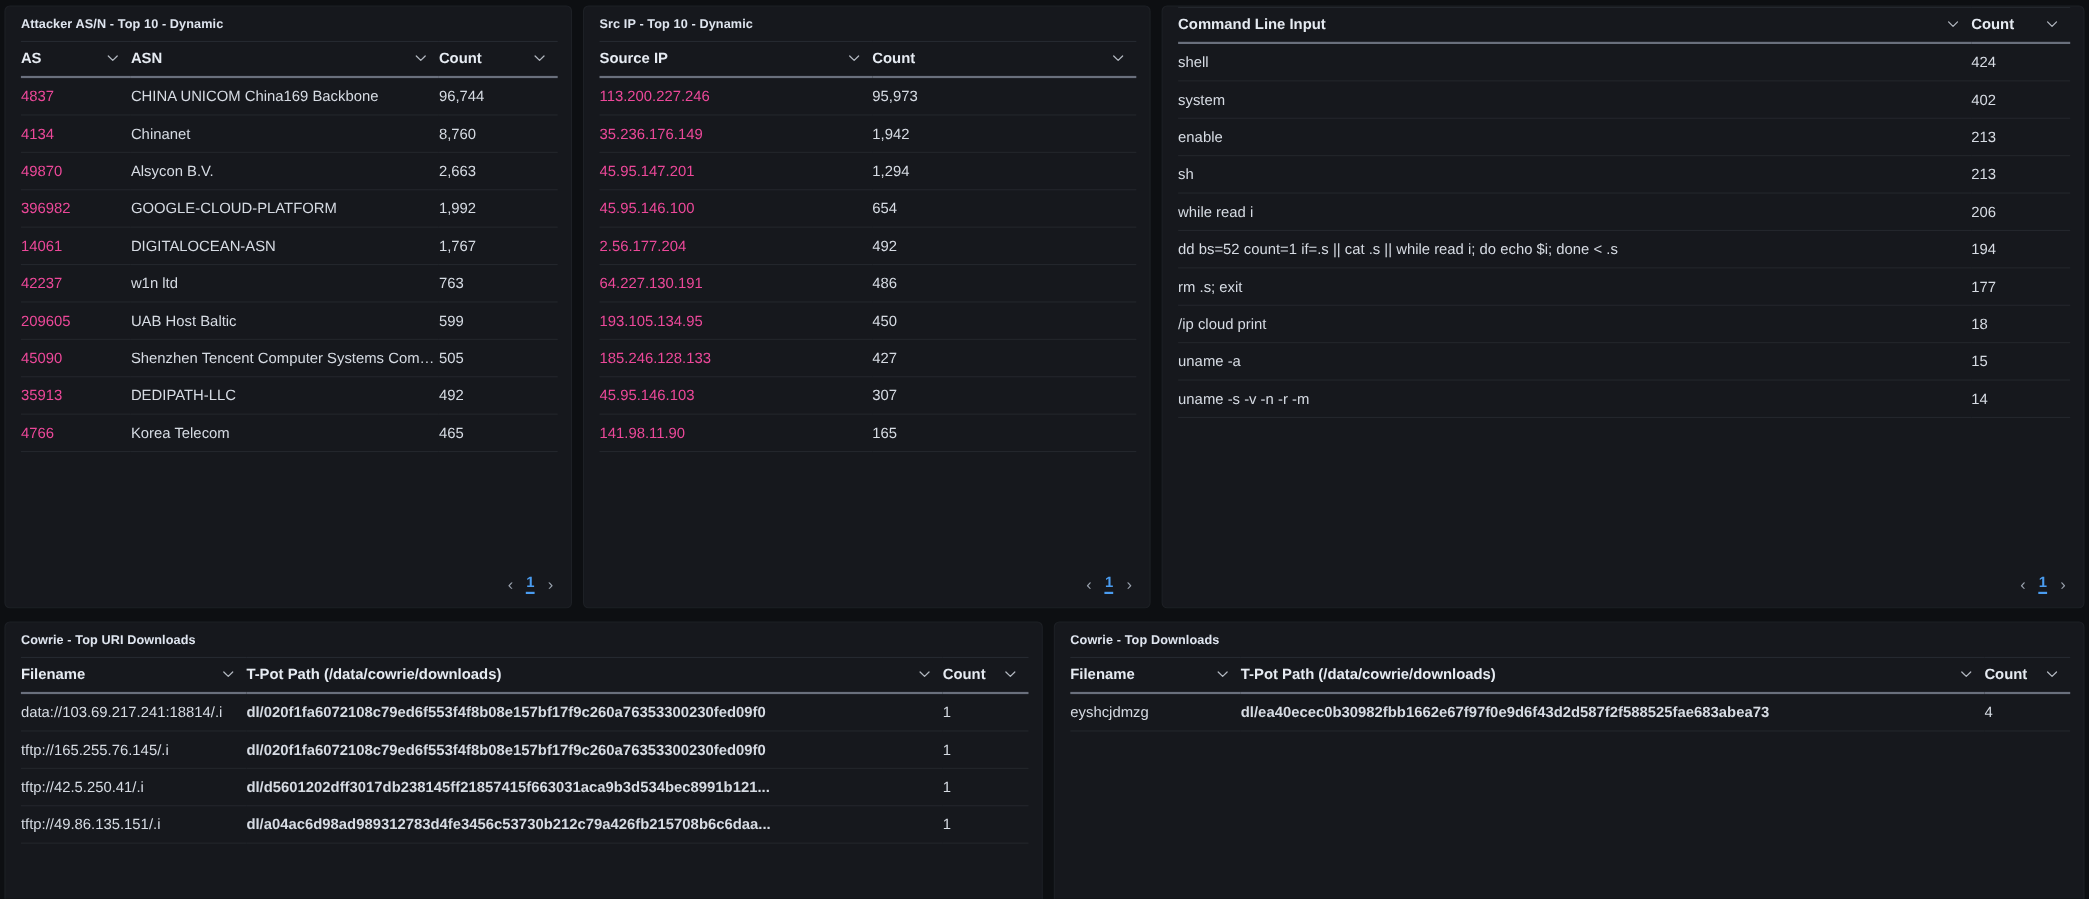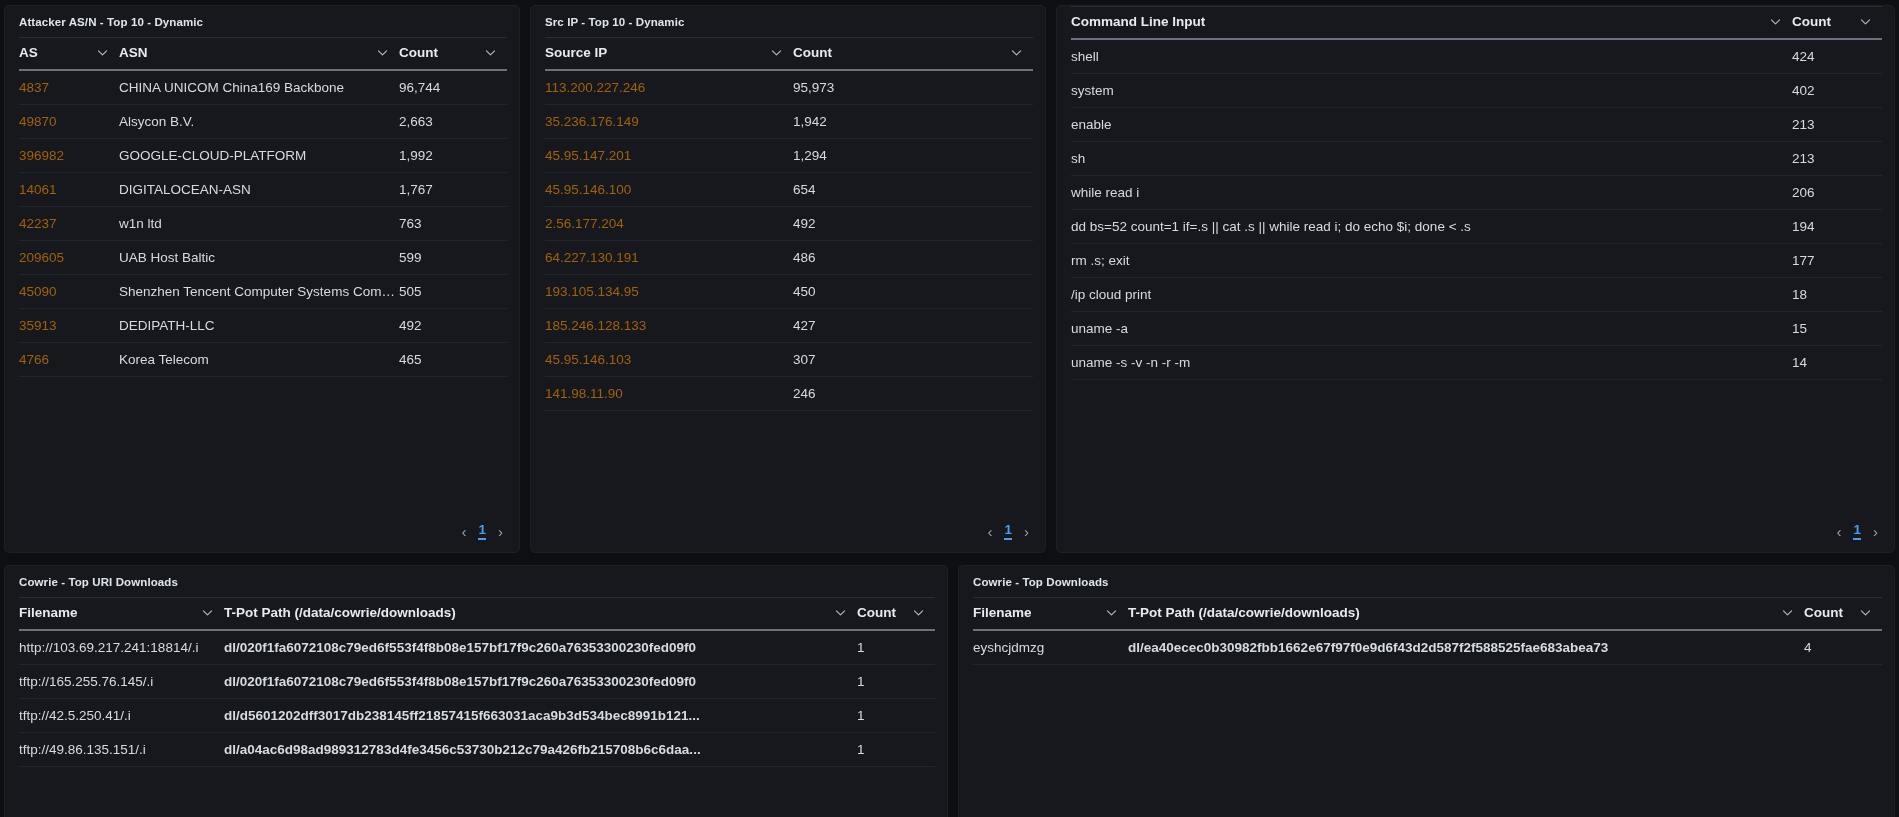--- a/index.html
+++ b/index.html
@@ -68,21 +68,21 @@
     font-size: 13.5px;
     color: #d6dbe3;
     padding: 9px 0 9px 0;
     border-bottom: 1px solid #23262c;
     white-space: nowrap;
     overflow: hidden;
     text-overflow: ellipsis;
     vertical-align: middle;
   }
   tbody tr:last-child td { border-bottom: 1px solid #23262c; }
-  td.link { color: #a16207; }
+  td.link { color: #ec4899; }
   td.pad-r { padding-right: 12px; font-weight: bold; }
 
   
   .c-as      { width: 100px; }
   .c-asn     { width: calc(100% - 100px - 108px); }
   .c-cnt     { width: 108px; }
 
   .c-srcip   { width: calc(100% - 240px); }
   .c-srccnt  { width: 240px; }
 
@@ -169,20 +169,25 @@
             </th>
           </tr>
         </thead>
         <tbody>
           <tr>
               <td class="link">4837</td>
               <td>CHINA UNICOM China169 Backbone</td>
               <td>96,744</td>
             </tr>
           <tr>
+              <td class="link">4134</td>
+              <td>Chinanet</td>
+              <td>8,760</td>
+            </tr>
+          <tr>
               <td class="link">49870</td>
               <td>Alsycon B.V.</td>
               <td>2,663</td>
             </tr>
           <tr>
               <td class="link">396982</td>
               <td>GOOGLE-CLOUD-PLATFORM</td>
               <td>1,992</td>
             </tr>
           <tr>
@@ -289,21 +294,21 @@
           <tr>
               <td class="link">185.246.128.133</td>
               <td>427</td>
             </tr>
           <tr>
               <td class="link">45.95.146.103</td>
               <td>307</td>
             </tr>
           <tr>
               <td class="link">141.98.11.90</td>
-              <td>246</td>
+              <td>165</td>
             </tr>
         </tbody>
       </table>
     </div>
     <div class="pager">
       <span class="arrow">‹</span>
       <span class="pgnum">1</span>
       <span class="arrow">›</span>
     </div>
   </div>
@@ -431,21 +436,21 @@
                     <svg width="13" height="13" viewBox="0 0 16 16">
                       <path d="M3 6l5 5 5-5" stroke="#cfd5de" stroke-width="1.4" fill="none" stroke-linecap="round" stroke-linejoin="round"></path>
                     </svg>
                   </span>
               </div>
             </th>
           </tr>
         </thead>
         <tbody>
           <tr>
-              <td>http://103.69.217.241:18814/.i</td>
+              <td>data://103.69.217.241:18814/.i</td>
               <td class="pad-r">dl/020f1fa6072108c79ed6f553f4f8b08e157bf17f9c260a76353300230fed09f0</td>
               <td>1</td>
             </tr>
           <tr>
               <td>tftp://165.255.76.145/.i</td>
               <td class="pad-r">dl/020f1fa6072108c79ed6f553f4f8b08e157bf17f9c260a76353300230fed09f0</td>
               <td>1</td>
             </tr>
           <tr>
               <td>tftp://42.5.250.41/.i</td>

